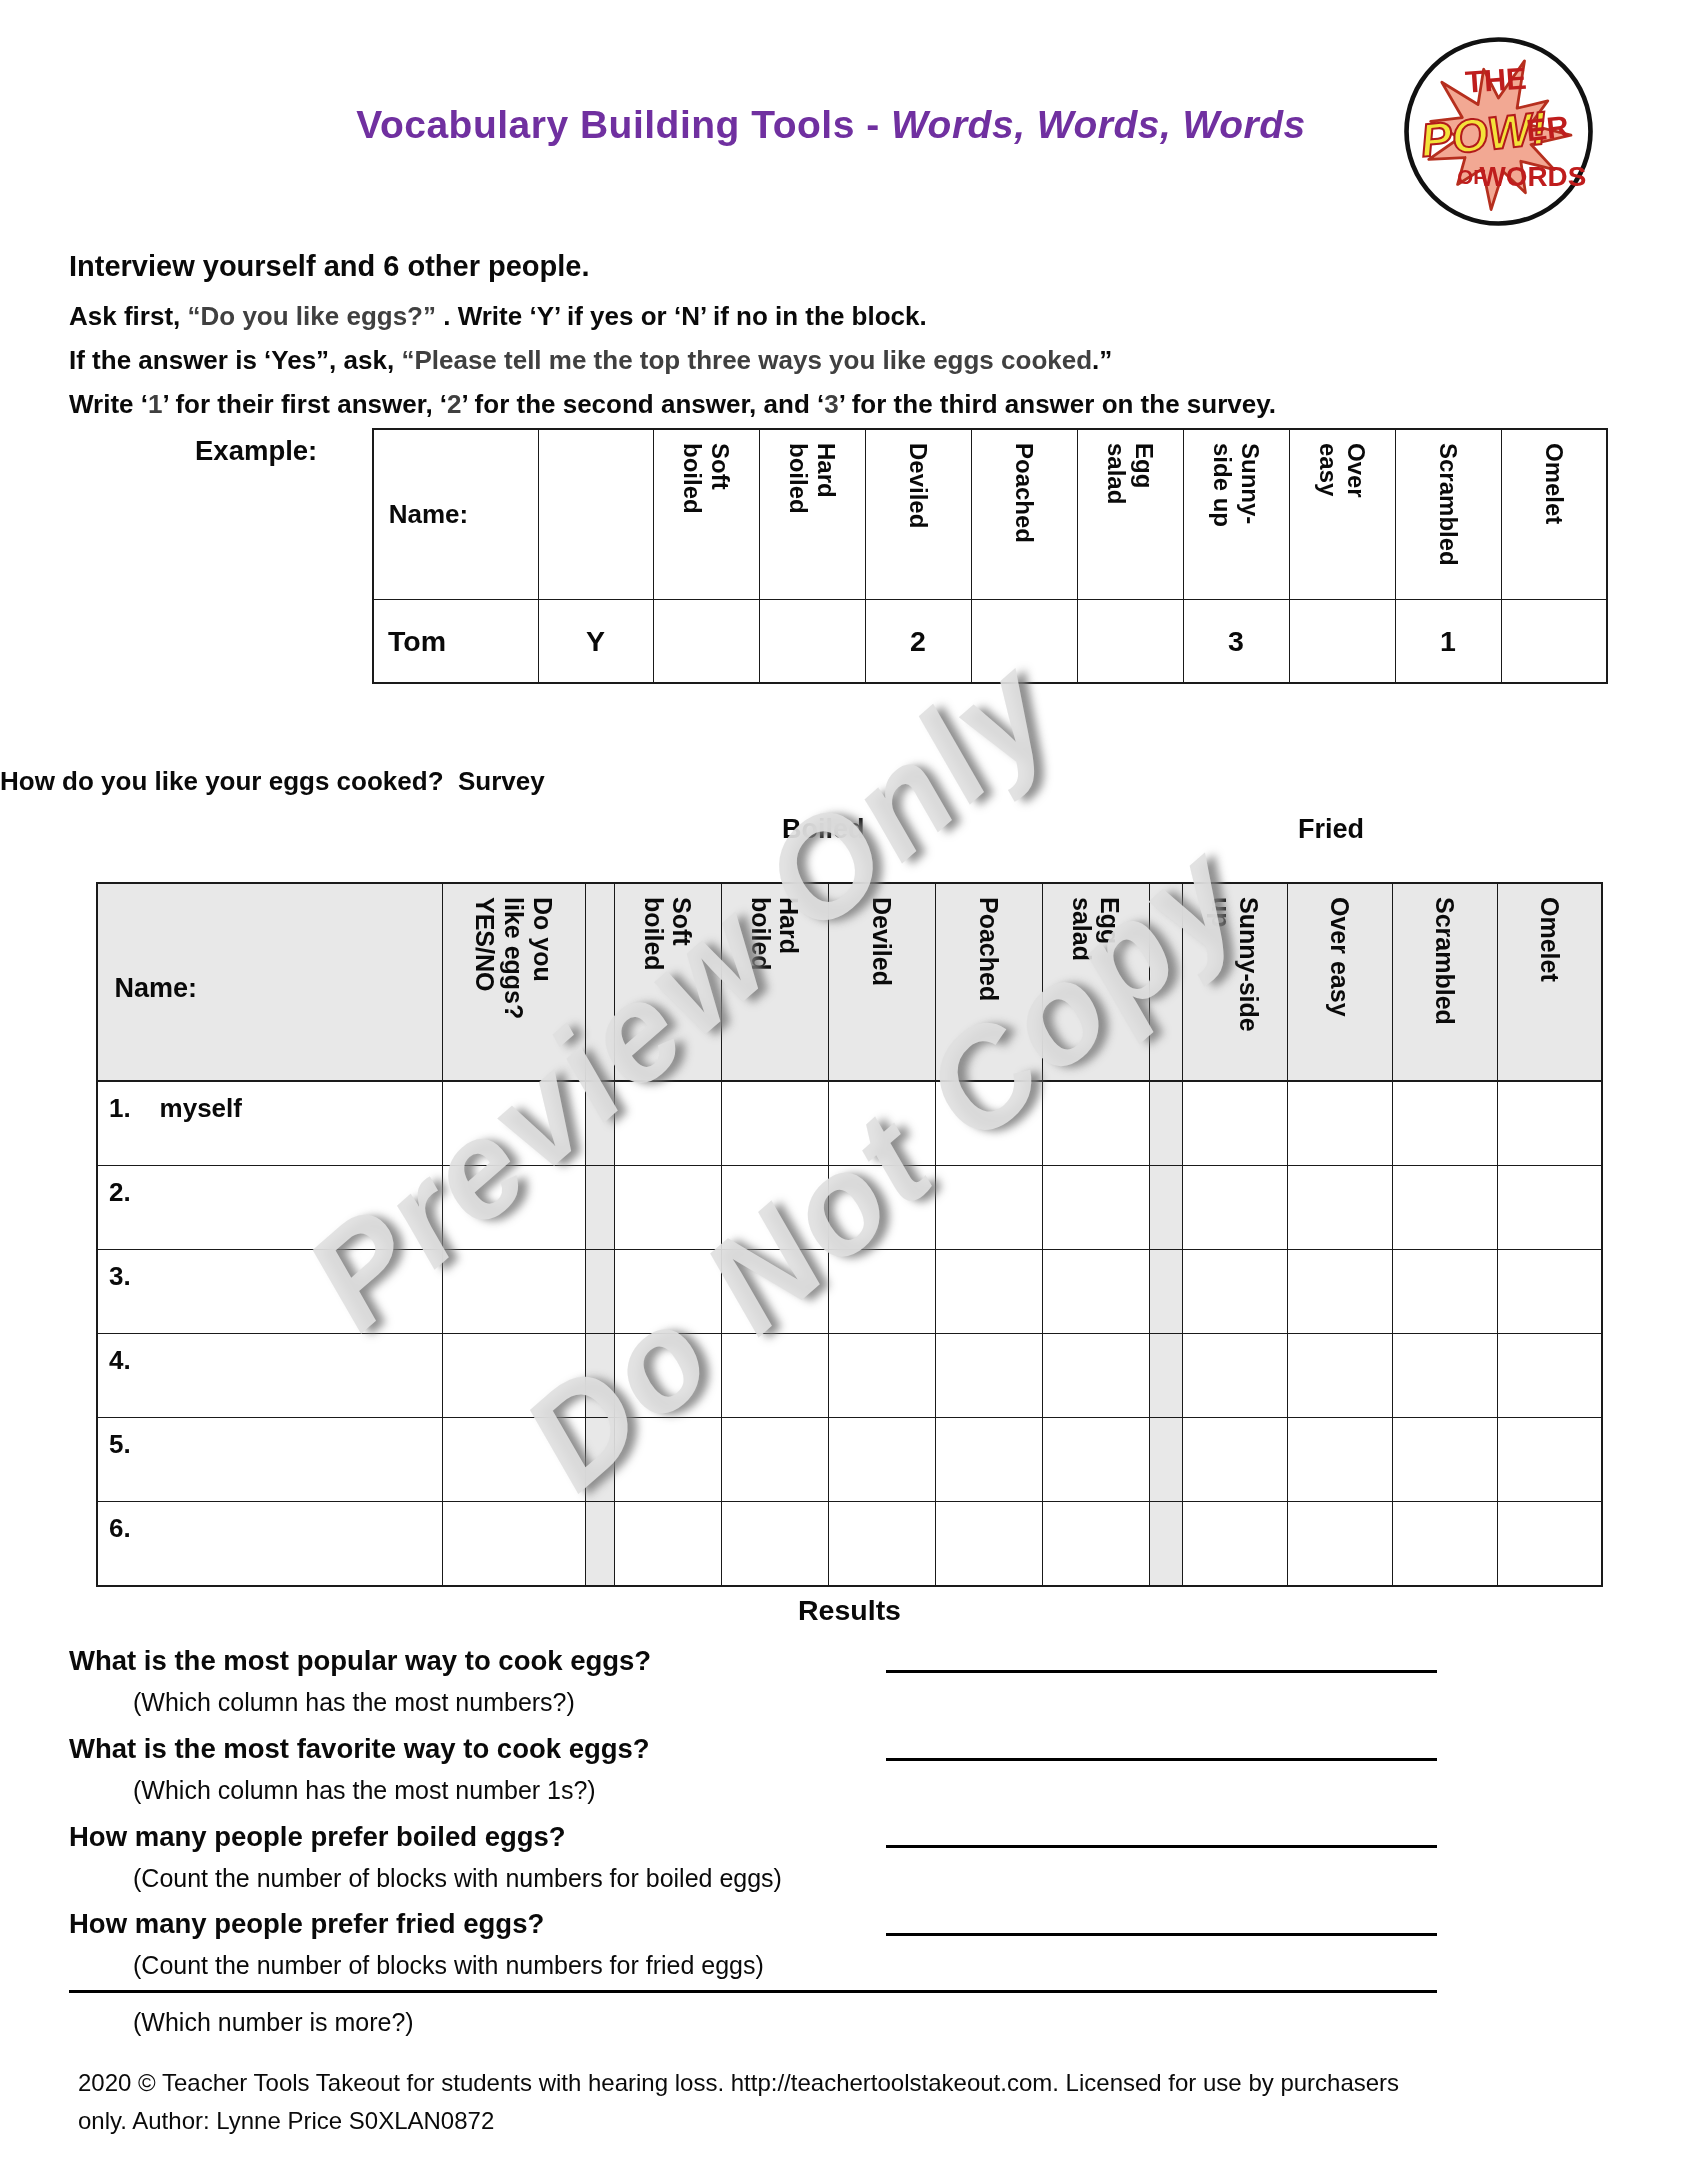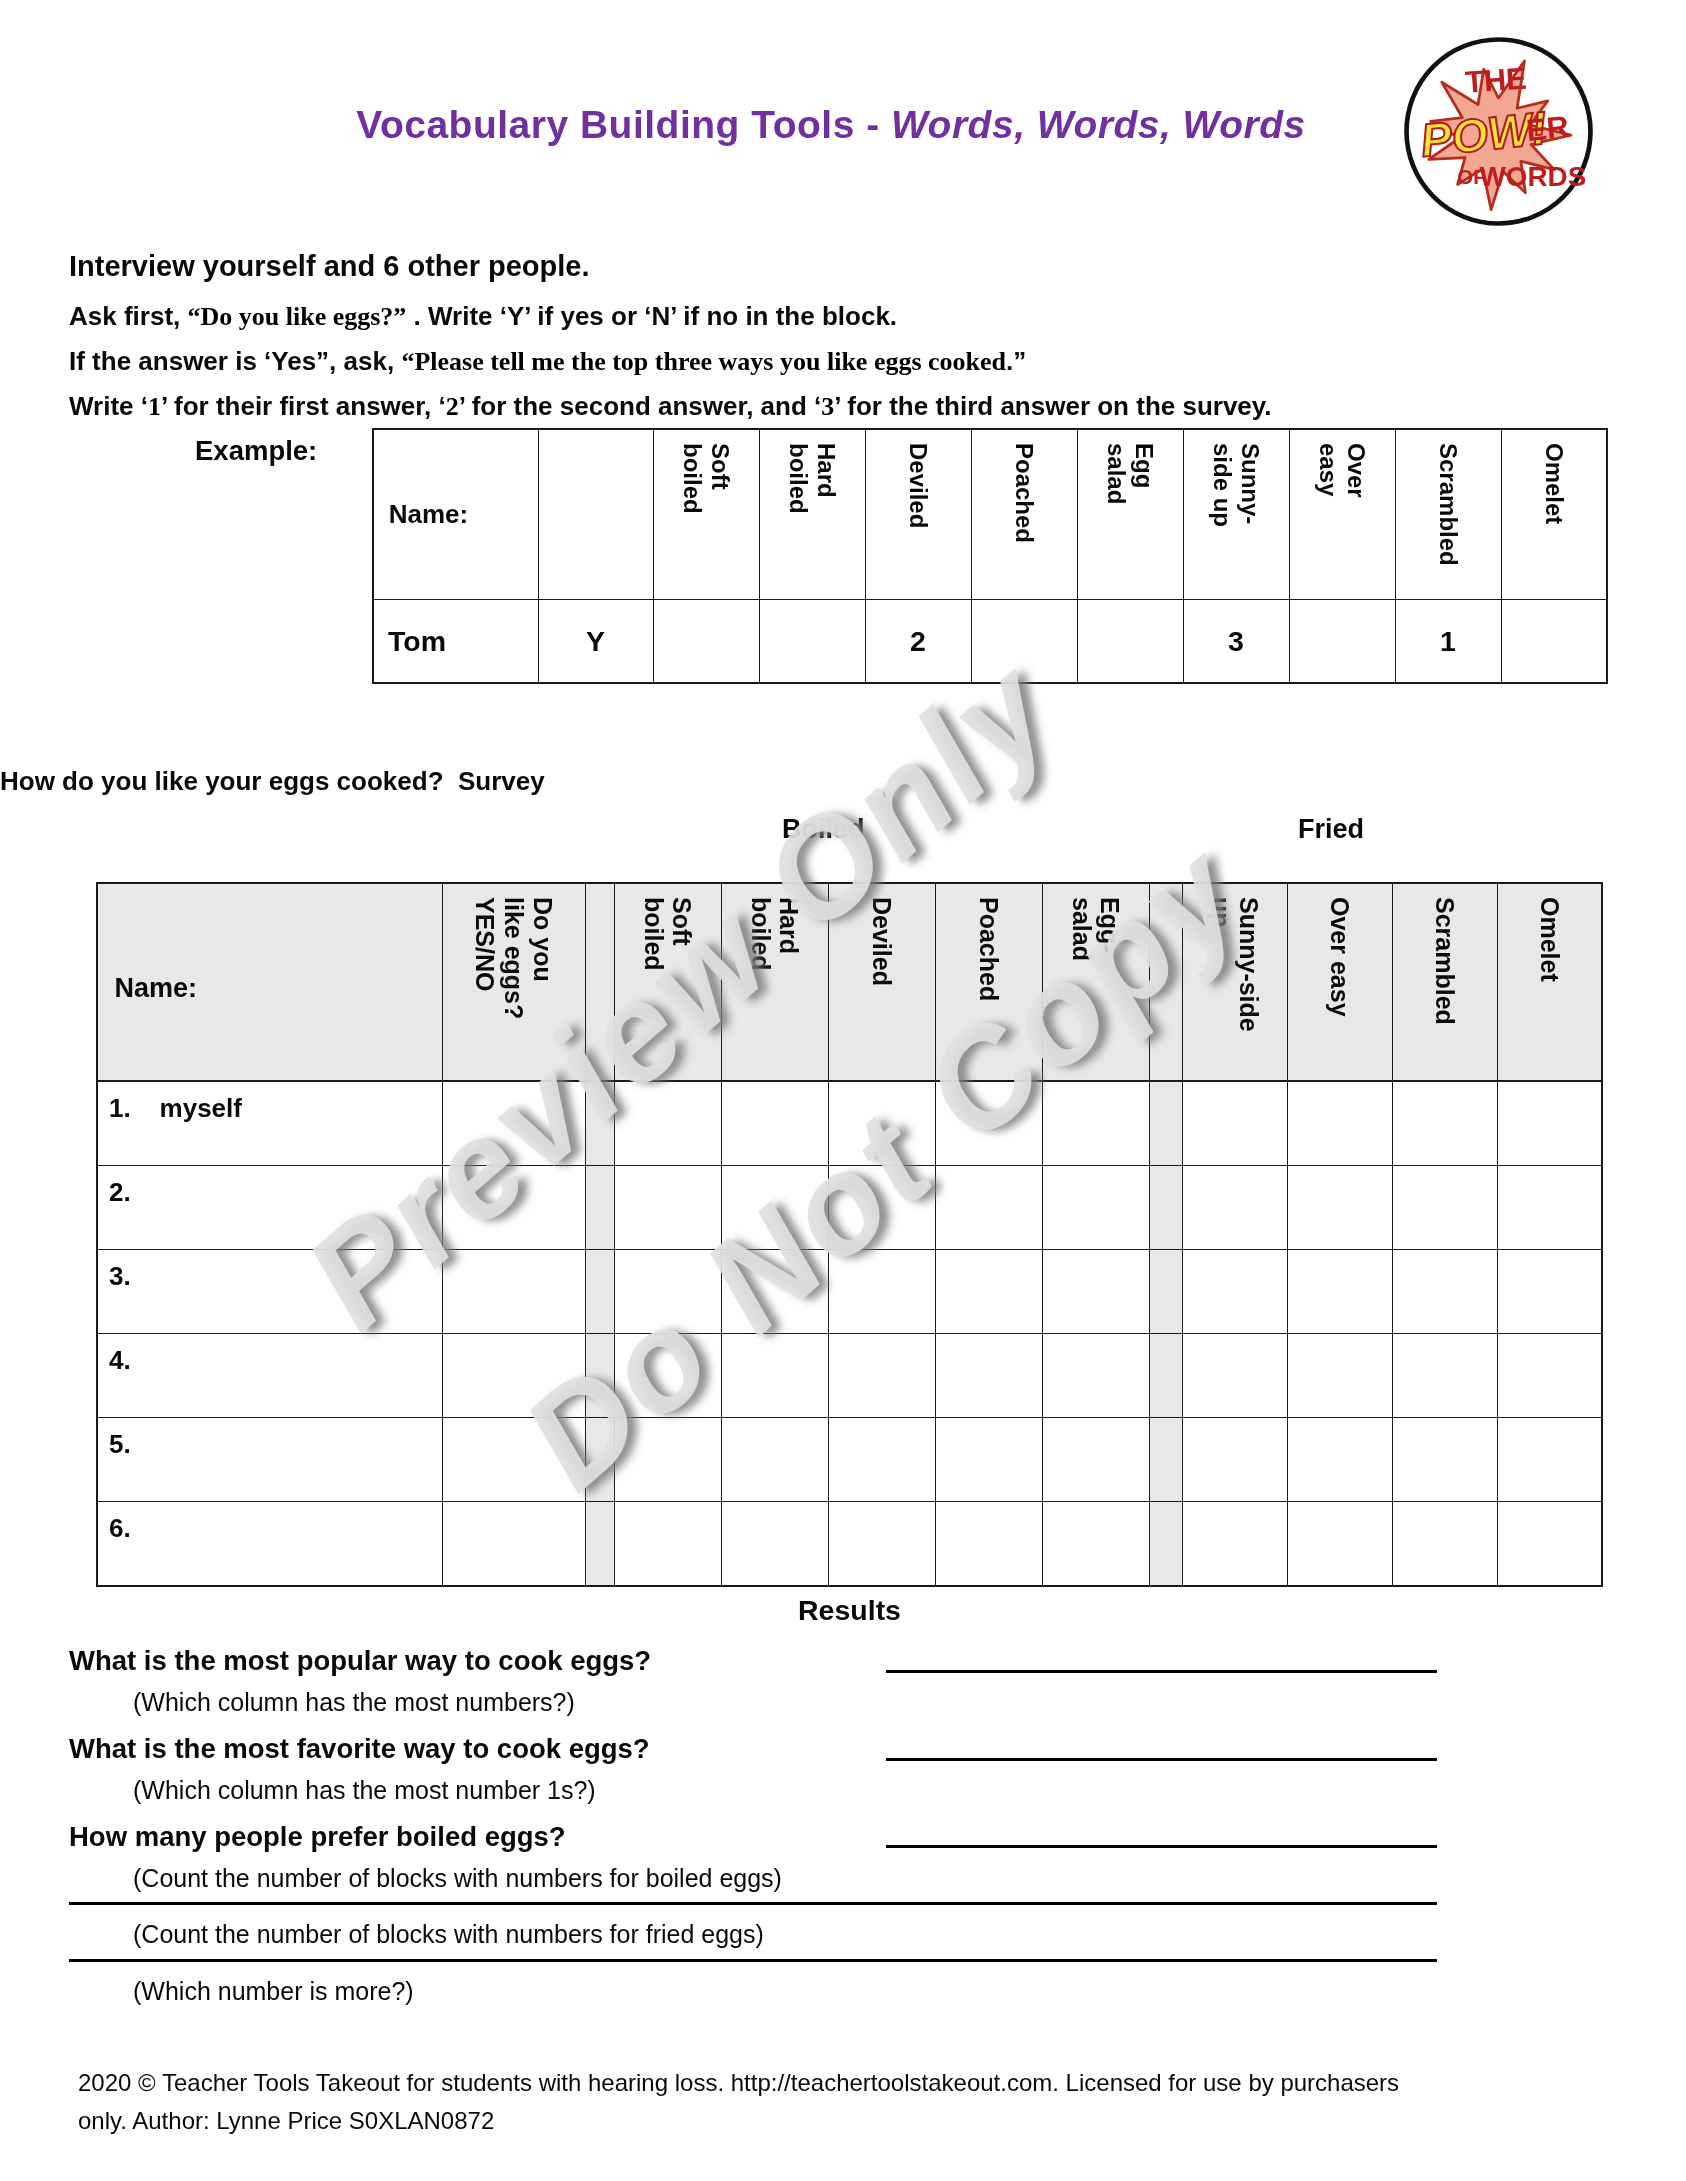--- a/index.html
+++ b/index.html
@@ -11,21 +11,21 @@
            font-size:39px; font-weight:bold; color:#7030a0; letter-spacing:0.5px; }
   .title .it { font-style:italic; }
 
   
   .logo { position:absolute; left:1400px; top:33px; width:197px; height:197px; }
 
   
   .instructions { position:absolute; left:69px; top:250px; width:1580px; }
   .ins-l1 { font-size:29px; font-weight:bold; margin-bottom:11px; }
   .ins-line { font-size:26px; font-weight:bold; line-height:44px; }
-  .purple { color:#000000;font-family:Liberation Serif, serif; }
+  .purple { color:#404040; }
 
   
   .example-label { position:absolute; left:195px; top:435px; font-size:27.5px; font-weight:bold; }
   table { border-collapse:collapse; table-layout:fixed; }
   th,td { border:1.8px solid #1a1a1a; overflow:hidden; }
   .extable { position:absolute; left:372px; top:428px; width:1231px; border:2.8px solid #1a1a1a; }
   .extable col.c-name { width:165px; } .extable col.c-yn { width:115px; } .extable col.c-egg { width:106px; }
   .extable thead th { height:155px; vertical-align:top; padding-top:13px; text-align:center; background:#ffffff; font-weight:bold; }
   .extable th.h-name { vertical-align:middle; text-align:left; padding:0 0 0 14.7px; font-size:26px; }
   .vert { display:inline-block; writing-mode:vertical-rl; white-space:pre-line; line-height:1.15; font-size:24px; font-weight:bold; text-align:left; }
@@ -302,20 +302,21 @@
     </div>
     <div class="hint">(Which column has the most number 1s?)</div>
 
     <div class="qrow">
       <div class="qtext">How many people prefer boiled eggs?</div>
       <div class="qline"></div>
     </div>
     <div class="hint">(Count the number of blocks with numbers for boiled eggs)</div>
 
     <div class="qrow">
+      <div class="qtext">How many people prefer fried eggs?</div>
       <div class="qline"></div>
     </div>
     <div class="hint">(Count the number of blocks with numbers for fried eggs)</div>
 
     <div class="qrow">
       <div class="qline"></div>
     </div>
     <div class="hint">(Which number is more?)</div>
   </div>
 

